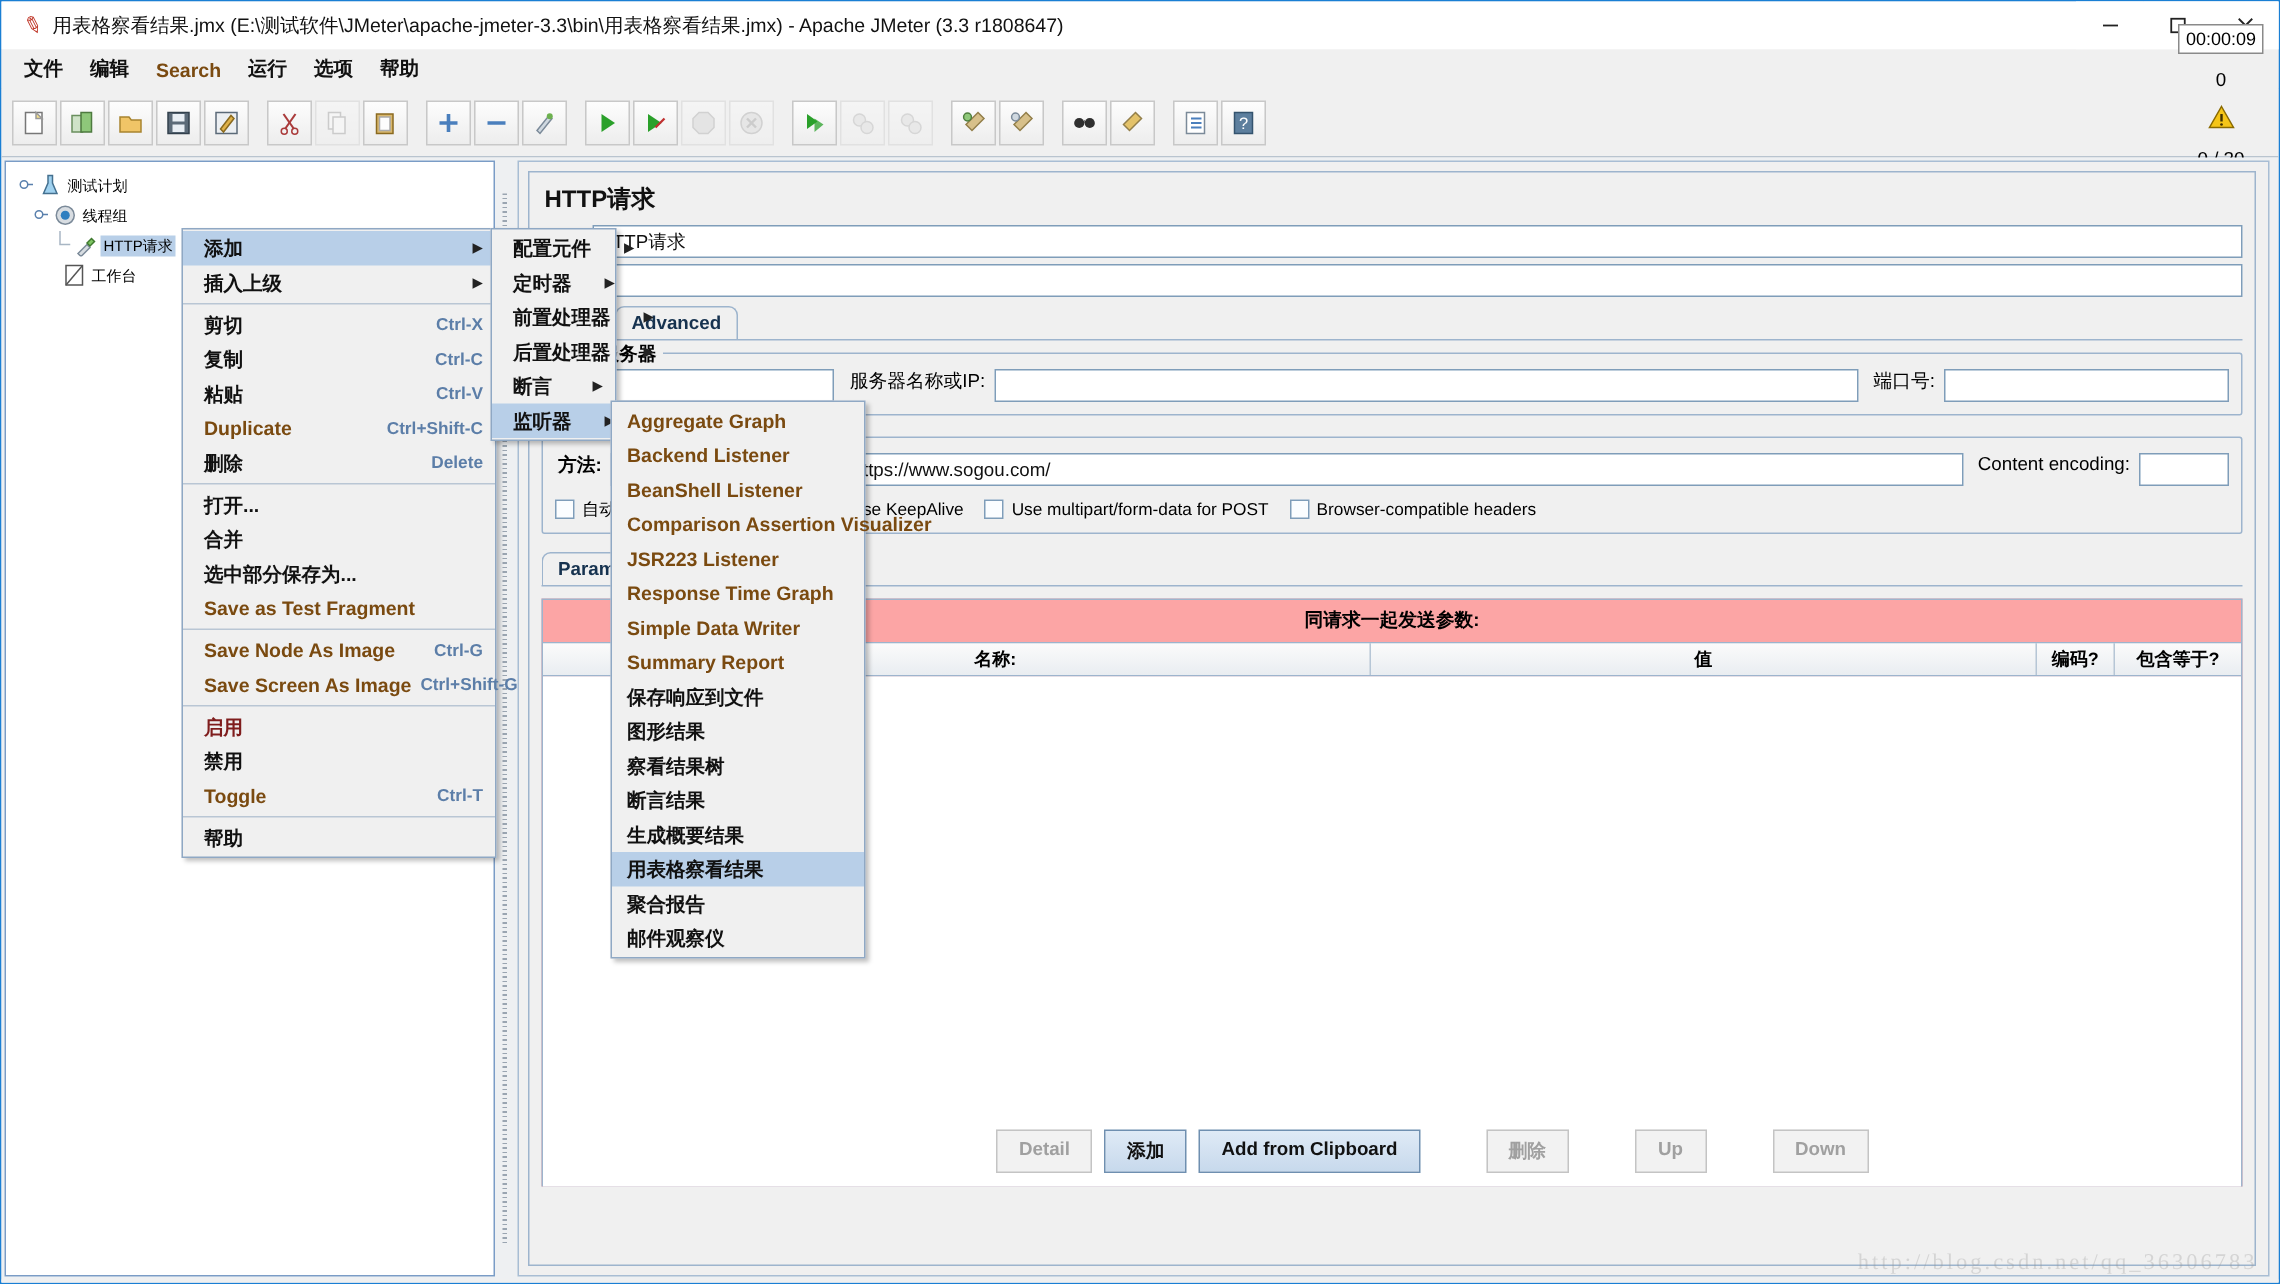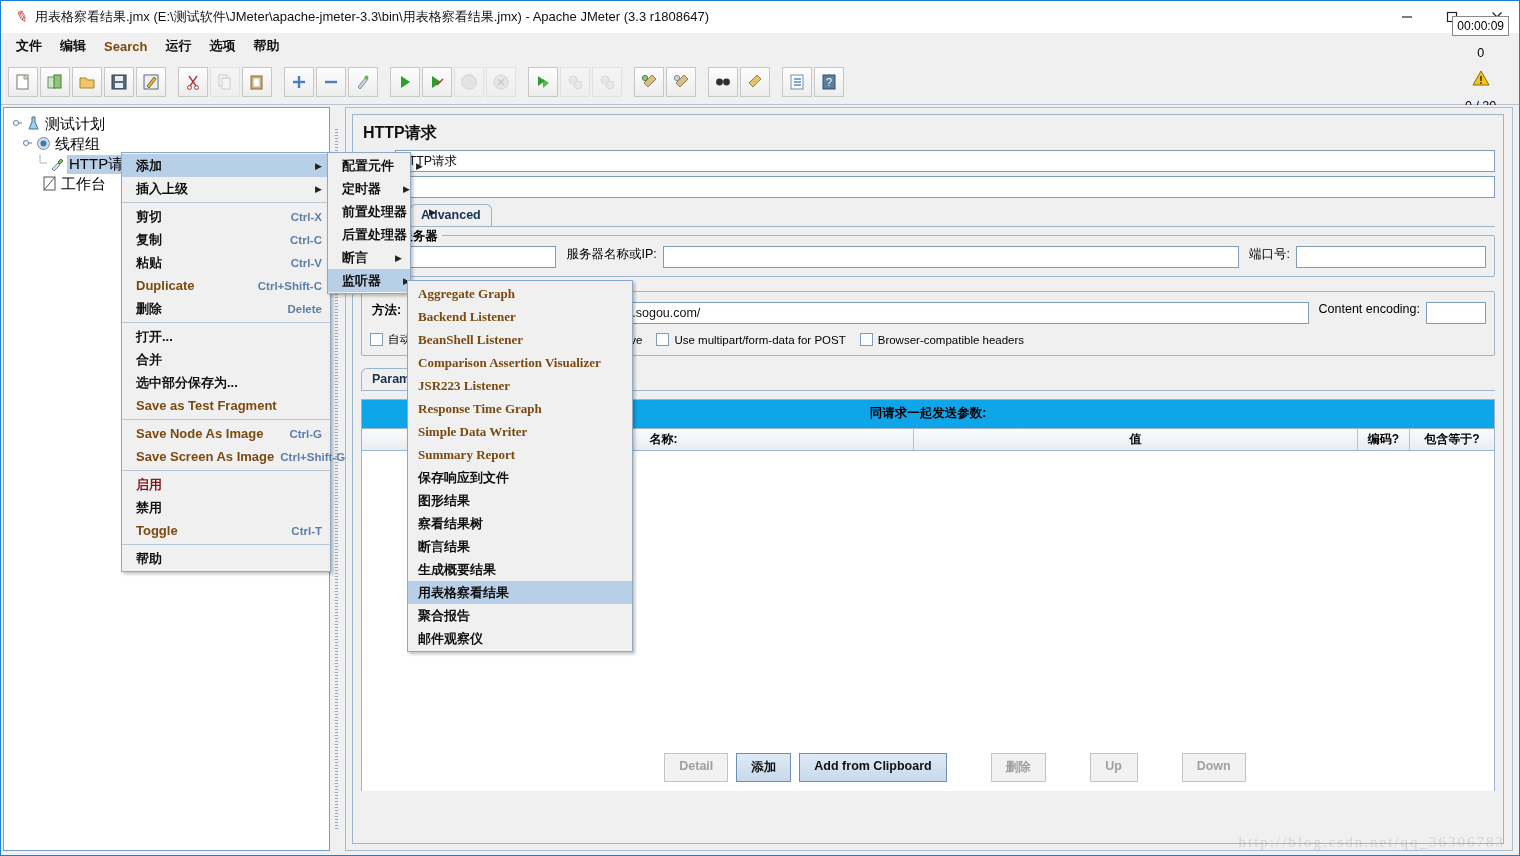--- a/index.html
+++ b/index.html
@@ -134,21 +134,21 @@
     width: 1168px; height: 744px;
     background: #f0f0f0;
     border: 1px solid #a8bdd4;
     box-sizing: border-box;
   }
 
   
   .tree { padding: 6px 0 0 6px; position: relative; }
   .trow {
     display: flex; align-items: center;
-    height: 20px; font-size: 15px; white-space: nowrap;
+    height: 20px; font-size: 10px; white-space: nowrap;
   }
   .thandle {
     width: 14px; text-align:center; font-size: 9px; color:#4a6fa5;
   }
   .ticon { width: 19px; text-align:center; font-size: 13px; line-height: 1;}
   .tlabel { padding: 0 2px; }
   .tlabel.sel { background: #b8cfe8; }
   .tindent10 { padding-left: 10px; }
   .tindent24 { padding-left: 24px; }
 
@@ -225,21 +225,21 @@
     display:flex; align-items:center; padding-left: 4px;
     font-size: 12.5px;
   }
   .combo .arr { margin-left: auto; width: 16px; text-align:center; font-size: 8px; color:#333;
      background: linear-gradient(#f7f7f7,#e2e2e2); height:20px; display:flex;align-items:center;justify-content:center;}
 
   
   .params-outer {
     margin: 8px 8px 0 8px;
     border: 1px solid #9db4cd;
-    background: #0ea5e9;
+    background: #fca5a5;
     height: 392px;
     position: relative;
     box-sizing: border-box;
   }
   .params-title {
     text-align: center; font-size: 12.5px; font-weight: bold;
     padding: 5px 0 6px 0;
   }
   .tbl-head {
     display: flex; height: 21px;
@@ -299,21 +299,21 @@
     font-size: 11.5px; font-weight: bold; color: #5c7ea8;
   }
   .pitem .sub {
     margin-left: auto; padding-left: 22px;
     font-size: 9px; color: #222;
   }
   .psep { height: 1px; background: #b9c6d4; margin: 2px 0; }
 
   #ctx-menu { left: 120px; top: 151px; width: 210px; }
   #add-submenu { left: 326px; top: 151px; width: 84px; }
-  #listener-submenu { left: 406px; top: 279px; width: 226px; font-family: Liberation Serif, serif; }
+  #listener-submenu { left: 406px; top: 266px; width: 170px; }
   #listener-submenu .pitem { padding-left: 10px; }
 
   
   .watermark {
     position: absolute; right: 14px; bottom: 4px;
     font-family: Liberation Serif, serif;
     font-size: 15px; letter-spacing: 2px;
     color: rgba(150,150,150,.30);
     white-space: nowrap;
     z-index: 2;

